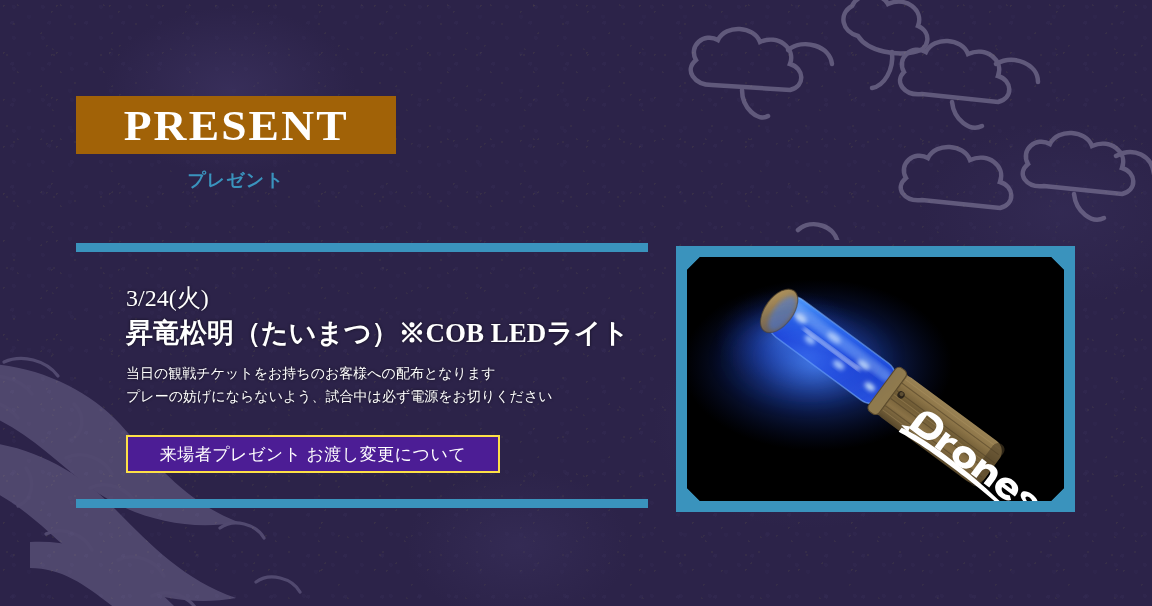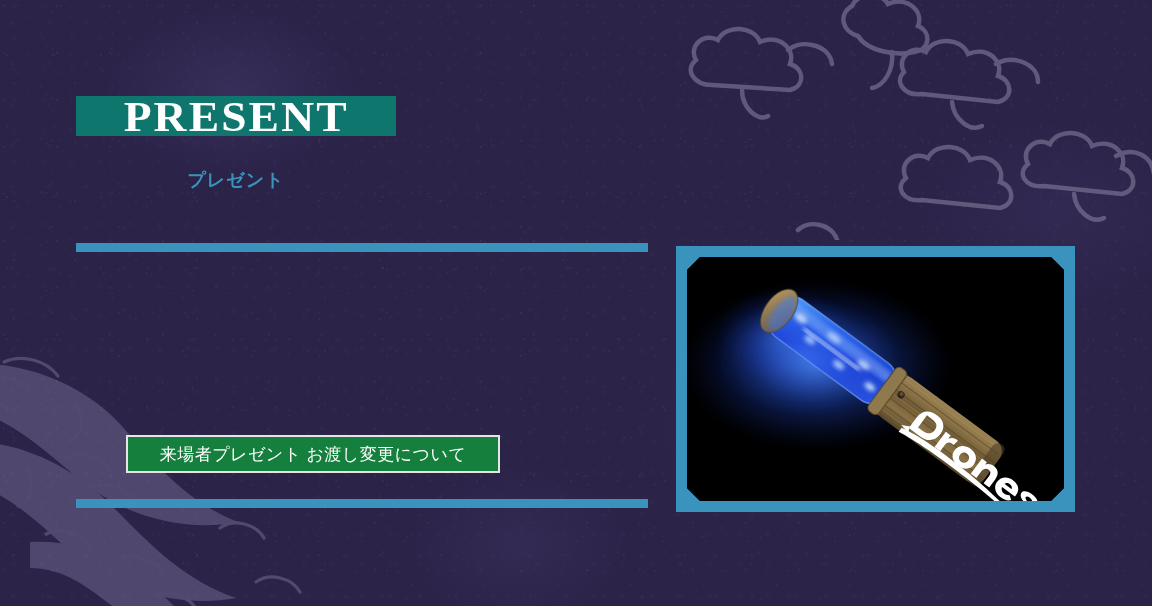--- a/index.html
+++ b/index.html
@@ -61,22 +61,22 @@
   .wave {
     position:absolute; left:-30px; bottom:-20px;
     width:420px; height:280px;
     pointer-events:none;
     opacity:.34;
   }
 
   
   .banner {
     position:absolute; left:76px; top:96px;
-    width:320px; height:40px;
-    background:#0f766e;
+    width:320px; height:58px;
+    background:#a16207;
     display:flex; align-items:center; justify-content:center;
   }
   .banner-text {
     font-family:"Liberation Serif", serif;
     font-weight:bold;
     font-size:43px;
     letter-spacing:2px;
     color:#ffffff;
     line-height:1;
     transform:scaleX(1.06);
@@ -123,22 +123,22 @@
     font-size:14px;
     color:#ffffff;
     line-height:1.62;
     text-shadow:0 0 3px rgba(0,0,0,.7);
   }
 
   
   .btn {
     position:absolute; left:126px; top:435px;
     width:374px; height:38px;
-    background:#15803d;
-    border:2px solid #e5e5e5;
+    background:#4c1d95;
+    border:2px solid #fde047;
     display:flex; align-items:center; justify-content:center;
     cursor:pointer;
   }
   .btn-label {
     font-size:17px;
     color:#ffffff;
     letter-spacing:.5px;
     white-space:nowrap;
   }
 
@@ -219,20 +219,26 @@
   </svg>
 
   <div class="banner">
     <span class="banner-text">PRESENT</span>
   </div>
   <div class="banner-sub">プレゼント</div>
 
   <div class="rule rule-top"></div>
   <div class="rule rule-bottom"></div>
 
+  <div class="info">
+    <div class="info-date">3/24(火)</div>
+    <div class="info-title">昇竜松明（たいまつ）※COB LEDライト</div>
+    <div class="info-note">当日の観戦チケットをお持ちのお客様への配布となります</div>
+    <div class="info-note">プレーの妨げにならないよう、試合中は必ず電源をお切りください</div>
+  </div>
 
   <div class="btn">
     <span class="btn-label">来場者プレゼント お渡し変更について</span>
   </div>
 
   <div class="frame">
     <div class="frame-inner">
       <svg class="product-svg" viewBox="0 0 377 244" preserveAspectRatio="none">
         <defs>
           <linearGradient id="tubeGrad" x1="0" y1="0" x2="1" y2="1">

